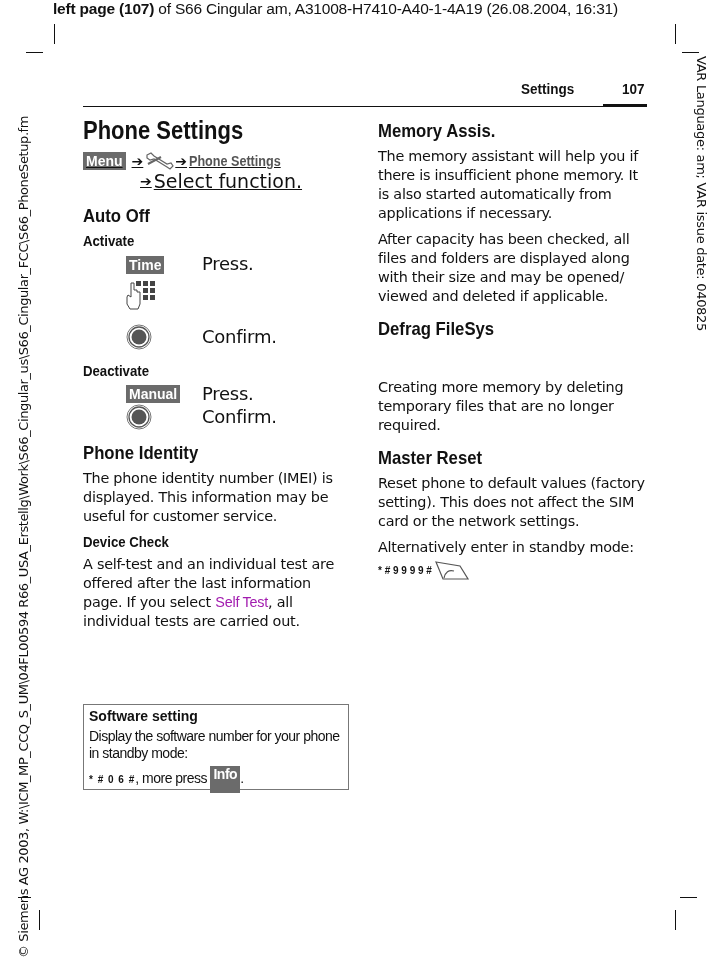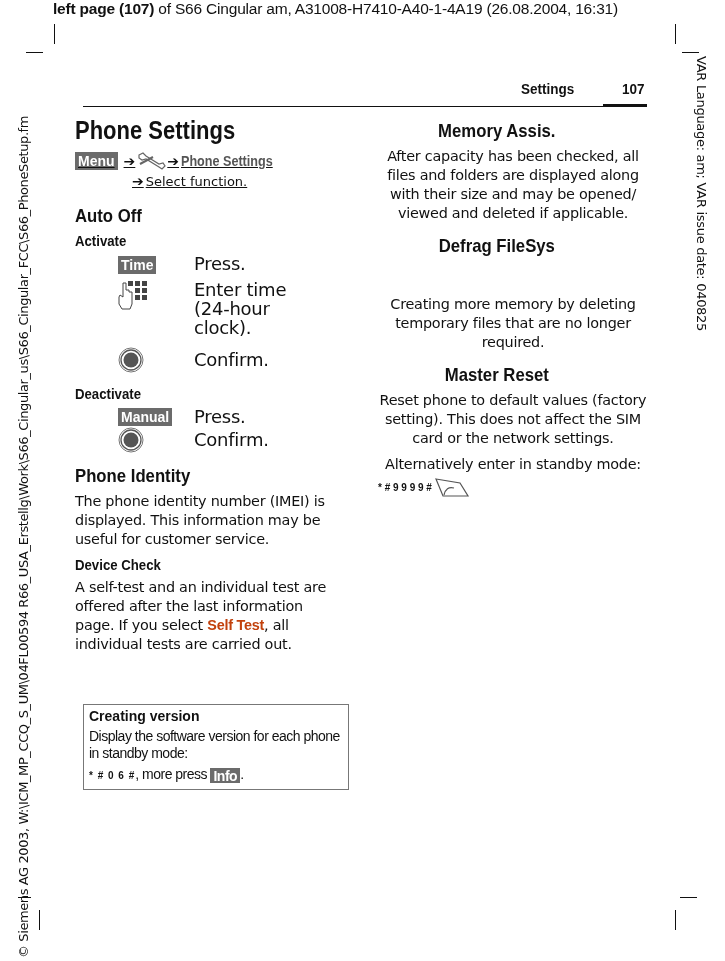--- a/index.html
+++ b/index.html
@@ -12,36 +12,36 @@
   .side-left { position: absolute; left: 16px; top: 958px; transform-origin: 0 0; transform: rotate(-90deg);
                font-size: 13px; white-space: nowrap; font-family: "DejaVu Sans", sans-serif; letter-spacing: -0.4px; }
   .side-right { position: absolute; left: 709px; top: 56px; transform-origin: 0 0; transform: rotate(90deg);
                 font-size: 13px; white-space: nowrap; font-family: "DejaVu Sans", sans-serif; letter-spacing: -0.3px; }
   .hdr-rule { left: 83px; top: 106px; width: 564px; height: 1px; background: #111; }
   .hdr-thick { left: 603px; top: 104px; width: 44px; height: 3px; background: #111; }
   .hdr-section { left: 521px; top: 80px; font-family: "Liberation Sans", sans-serif; font-weight: bold; font-size: 15px; transform: scaleX(0.9); transform-origin: 0 0; }
   .hdr-page { left: 622px; top: 80px; font-family: "Liberation Sans", sans-serif; font-weight: bold; font-size: 15px; transform: scaleX(0.9); transform-origin: 0 0; }
 
   .col { position: absolute; top: 112px; width: 270px; }
-  .col-left { left: 75px; }
-  .col-right { left: 378px; text-align: center; }
+  .col-left { left: 83px; }
+  .col-right { left: 378px; }
   .cond { font-family: "Liberation Sans", sans-serif; font-weight: bold; transform: scaleX(0.88); transform-origin: 0 0; white-space: nowrap; display: block; }
   .h1 { font-size: 25px; margin: 4px 0 6px 0; }
   .h2 { font-size: 19px; margin: 0 0 3px 0; height: 24px; }
   .h3 { font-size: 15px; margin: 0 0 2px 0; height: 20px; }
   .p { font-size: 14.4px; line-height: 19px; margin: 0 0 7px 0; letter-spacing: -0.25px; }
   .key { display: inline-block; background: #6b6b6b; color: #fff; font-family: "Liberation Sans", sans-serif;
          font-weight: bold; font-size: 14px; padding: 0 3px; height: 18px; line-height: 18px; vertical-align: middle; }
   .path-line { font-size: 14px; height: 20px; display: flex; align-items: center; text-decoration: underline; }
   .path-line .arrow { margin: 0 2px 0 6px; font-size: 14px; }
   .path-item { font-family: "Liberation Sans", sans-serif; font-weight: bold; color: #555; font-size: 14px; }
   .step { display: flex; align-items: flex-start; margin-bottom: 6px; padding-left: 43px; }
   .step .sym { width: 76px; flex: 0 0 76px; }
   .step .txt { font-size: 18px; line-height: 19px; letter-spacing: -0.25px; }
-  .softkey-ref { font-family: "Liberation Sans", sans-serif; font-weight: bold; color: #c2410c; }
+  .softkey-ref { font-family: "Liberation Sans", sans-serif; font-weight: normal; color: #a21caf; }
   .box { position: absolute; left: 83px; top: 704px; width: 266px; height: 86px; border: 1px solid #777; padding: 3px 5px; box-sizing: border-box;
          font-family: "Liberation Sans", sans-serif; }
   .box .bt { font-weight: bold; font-size: 14px; margin-bottom: 4px; }
   .box .bp { font-size: 14px; line-height: 17px; letter-spacing: -0.5px; margin-bottom: 4px; }
   .code { font-family: "Liberation Sans", sans-serif; font-weight: bold; font-size: 10px; letter-spacing: 1px; }
 </style>
 </head>
 <body>
 
 <div class="abs top-title">
@@ -75,21 +75,21 @@
       <svg width="30" height="18" viewBox="0 0 30 18">
           <path d="M2 3 L6 1 L9 4 L22 12 L26 11 L28 14 L25 17 L22 15 L9 7 L5 8 L2 6 Z" fill="none" stroke="#666" stroke-width="1.2"></path>
           <path d="M3 12 L16 5" stroke="#666" stroke-width="2"></path>
         </svg>
     </span>
     <span class="arrow" style="margin-left:0">➔</span>
     <span class="path-item" style="transform:scaleX(0.9);display:inline-block;transform-origin:0 0;">Phone Settings</span>
   </div>
   <div class="path-line" style="padding-left:57px;margin-bottom:14px;">
     <span style="margin-right:2px;">➔</span>
-    <span style="font-size:13px;">Select function.</span>
+    <span style="font-size:19px;">Select function.</span>
   </div>
 
   <span class="cond h2">Auto Off</span>
 
   <span class="cond h3">Activate</span>
   <div class="step">
     <div class="sym"><span class="key">Time</span></div>
     <div class="txt">Press.</div>
   </div>
   <div class="step" style="margin-bottom:10px;">
@@ -100,21 +100,20 @@
             <rect x="17" y="1" width="5" height="5" fill="#444"></rect>
             <rect x="24" y="1" width="5" height="5" fill="#444"></rect>
           <rect x="17" y="8" width="5" height="5" fill="#444"></rect>
             <rect x="24" y="8" width="5" height="5" fill="#444"></rect>
           <rect x="17" y="15" width="5" height="5" fill="#444"></rect>
             <rect x="24" y="15" width="5" height="5" fill="#444"></rect>
           <path d="M5 3 L5 17 L2 15 L1 17 L1 24 L4 29 L12 29 L14 24 L14 12 L11 12 L11 10 L8 10 L8 3 Z" fill="#fff" stroke="#444" stroke-width="1"></path>
         </svg>
       </span>
     </div>
-    <div class="txt" style="width:130px;">Enter time (24-hour clock).</div>
   </div>
   <div class="step" style="margin-bottom:8px;">
     <div class="sym">
       <span style="display:inline-block;width:26px;height:26px;">
         <svg width="26" height="26" viewBox="0 0 26 26">
             <circle cx="13" cy="13" r="12" fill="none" stroke="#777" stroke-width="1"></circle>
             <circle cx="13" cy="13" r="10" fill="none" stroke="#555" stroke-width="1.3"></circle>
             <circle cx="13" cy="13" r="7.5" fill="#555"></circle>
           </svg>
       </span>
@@ -143,29 +142,30 @@
   <span class="cond h2">Phone Identity</span>
   <div class="p">The phone identity number (IMEI) is displayed. This information may be useful for customer service.</div>
 
   <span class="cond h3">Device Check</span>
   <div class="p">
     <span>A self-test and an individual test are offered after the last information page. If you select </span><span class="softkey-ref">Self Test</span><span>, all individual tests are carried out.</span>
   </div>
 </div>
 
 <div class="box">
-  <div class="bt">Creating version</div>
-  <div class="bp">Display the software version for each phone in standby mode:</div>
+  <div class="bt">Software setting</div>
+  <div class="bp">Display the software number for your phone in standby mode:</div>
   <div class="bp">
-    <span class="code">* # 0 6 #</span><span>, more press </span><span class="key" style="font-size:14px;height:15px;line-height:17px;">Info</span><span>.</span>
+    <span class="code">* # 0 6 #</span><span>, more press </span><span class="key" style="font-size:14px;height:27px;line-height:17px;">Info</span><span>.</span>
   </div>
 </div>
 
 <div class="col col-right" style="top:120px;">
   <span class="cond h2">Memory Assis.</span>
+  <div class="p">The memory assistant will help you if there is insufficient phone memory. It is also started automatically from applications if necessary.</div>
   <div class="p" style="margin-bottom:12px;">After capacity has been checked, all files and folders are displayed along with their size and may be opened/ viewed and deleted if applicable.</div>
 
   <span class="cond h2">Defrag FileSys</span>
   <div class="p" style="margin-bottom:12px;margin-top:36px;">Creating more memory by deleting temporary files that are no longer required.</div>
 
   <span class="cond h2">Master Reset</span>
   <div class="p">Reset phone to default values (factory setting). This does not affect the SIM card or the network settings.</div>
   <div class="p" style="margin-bottom:2px;">Alternatively enter in standby mode:</div>
   <div style="display:flex;align-items:center;">
     <span class="code" style="letter-spacing:0;">* # 9 9 9 9 #</span>

